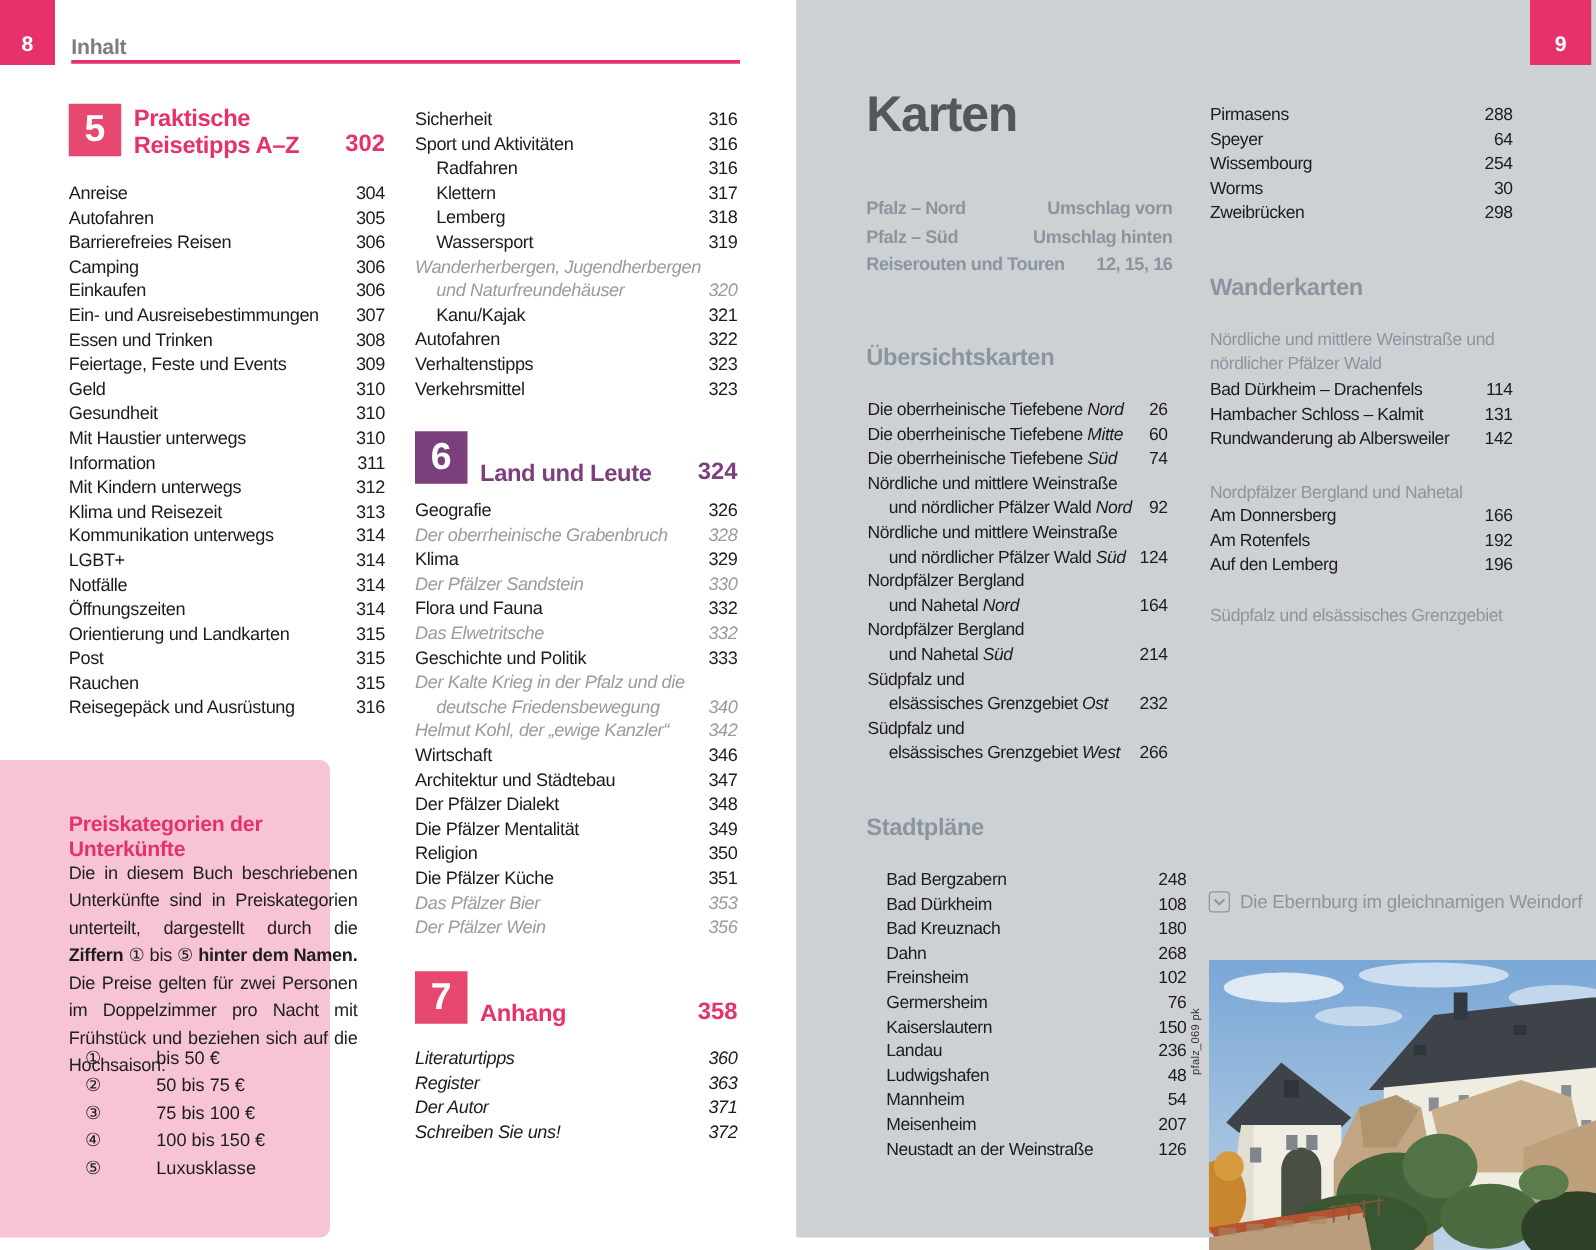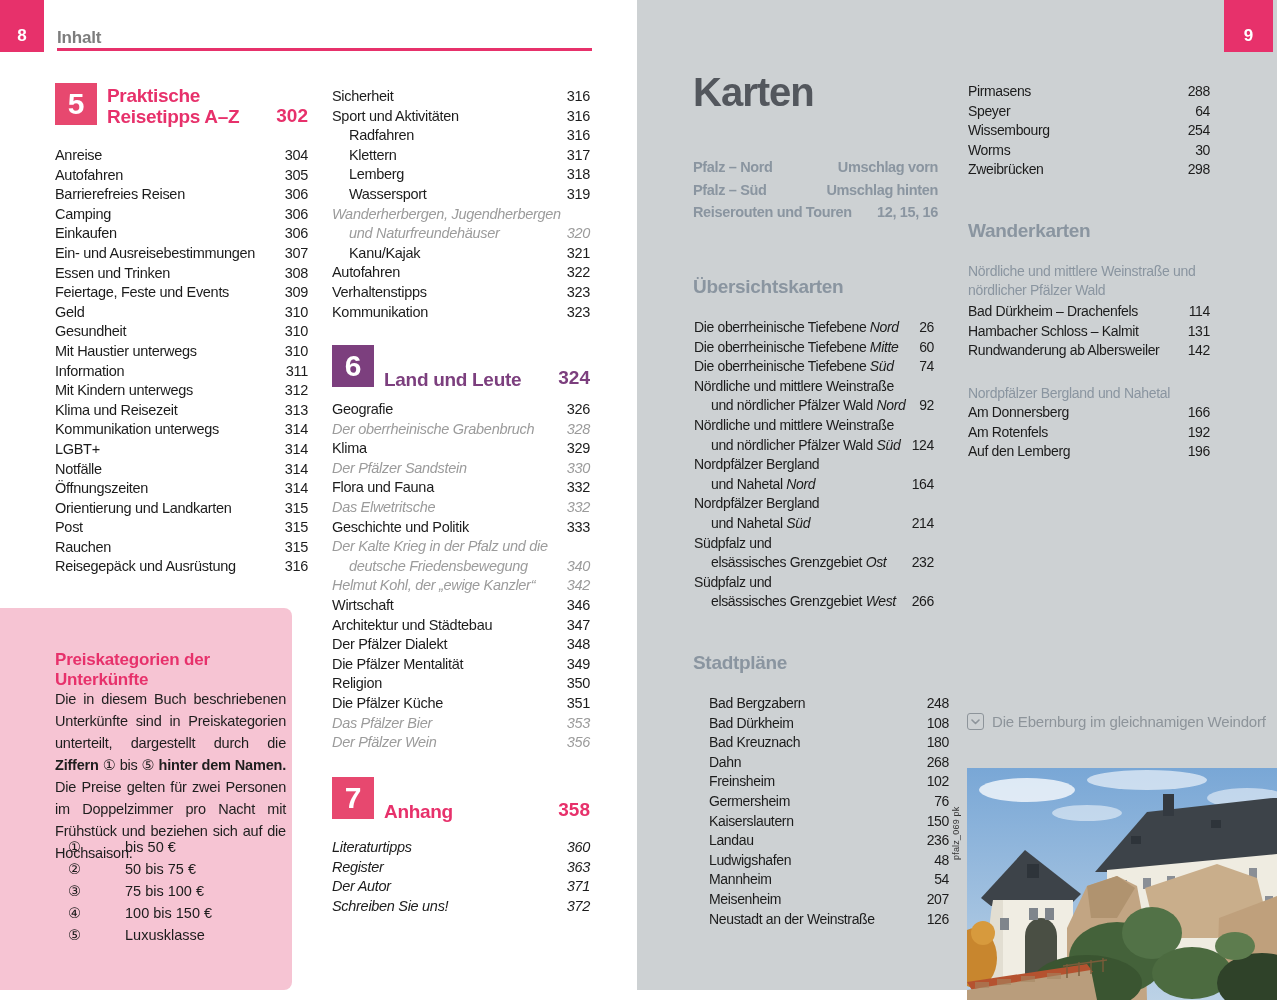--- a/index.html
+++ b/index.html
@@ -41,21 +41,21 @@
   .row.muted{color:#9b9b9b;font-style:italic;}
   .row i{font-style:italic;}
 
   
   .karten-title{position:absolute;left:56px;top:70px;margin:0;font-size:40px;font-weight:bold;color:#53575d;letter-spacing:-1px;}
   .slate-h{position:absolute;font-size:19px;font-weight:bold;color:#8a95a0;letter-spacing:-0.3px;}
   .sub-h{position:absolute;font-size:14px;font-weight:normal;color:#8a95a0;line-height:18.5px;letter-spacing:-0.3px;width:250px;}
   .front .row{font-weight:bold;color:#8a95a0;line-height:22.5px;font-size:14.5px;}
 
   
-  .price-box{position:absolute;left:0;top:608px;width:292px;height:382px;background:#f6c4d3;border-radius:0 8px 8px 0;box-sizing:border-box;}
+  .price-box{position:absolute;left:0;top:608px;width:264px;height:382px;background:#f6c4d3;border-radius:0 8px 8px 0;box-sizing:border-box;}
   .pb-title{position:absolute;left:55px;top:42px;font-size:17px;font-weight:bold;color:#e7316b;letter-spacing:-0.2px;}
   .pb-body{position:absolute;left:55px;top:80px;width:231px;font-size:14.5px;line-height:22px;text-align:justify;color:#1e1e1e;letter-spacing:-0.2px;}
   .pb-body b{font-weight:bold;}
   .pb-cats{position:absolute;left:68px;top:228px;font-size:14.5px;line-height:22px;}
   .cat{display:flex;}
   .cat .sym{width:57px;flex:none;}
 
   
   .caption{position:absolute;left:330px;top:713px;display:flex;align-items:center;color:#8d949a;font-size:15px;letter-spacing:-0.2px;}
   .cap-icon{width:15px;height:15px;border:1.6px solid #8d949a;border-radius:3px;margin-right:8px;display:flex;align-items:center;justify-content:center;flex:none;}
@@ -242,21 +242,21 @@
         </div>
         <div class="row">
           <span class="lab">Autofahren</span>
           <span class="pg">322</span>
         </div>
         <div class="row">
           <span class="lab">Verhaltenstipps</span>
           <span class="pg">323</span>
         </div>
         <div class="row">
-          <span class="lab">Kommunikation</span>
+          <span class="lab">Verkehrsmittel</span>
           <span class="pg">323</span>
         </div>
       </div>
 
     <div class="sec" style="left:332px;top:345px;width:258px;">
       <div class="numbox purplebg">6</div>
       <div class="sec-title-single purpletx">Land und Leute</div>
       <div class="sec-pg purpletx">324</div>
     </div>
     <div class="list" style="left:332px;top:400px;width:258px;">
@@ -546,20 +546,21 @@
         <div class="row">
           <span class="lab">Am Rotenfels</span>
           <span class="pg">192</span>
         </div>
         <div class="row">
           <span class="lab">Auf den Lemberg</span>
           <span class="pg">196</span>
         </div>
       </div>
 
+    <div class="sub-h" style="left:331px;top:483px;">Südpfalz und elsässisches Grenzgebiet</div>
 
     <div class="caption">
       <span class="cap-icon">
         <svg width="9" height="6" viewBox="0 0 9 6">
             <polyline points="1,1 4.5,4.5 8,1" fill="none" stroke="#8d949a" stroke-width="1.6" stroke-linecap="round" stroke-linejoin="round"></polyline>
           </svg>
       </span>
       <span>Die Ebernburg im gleichnamigen Weindorf</span>
     </div>
 

